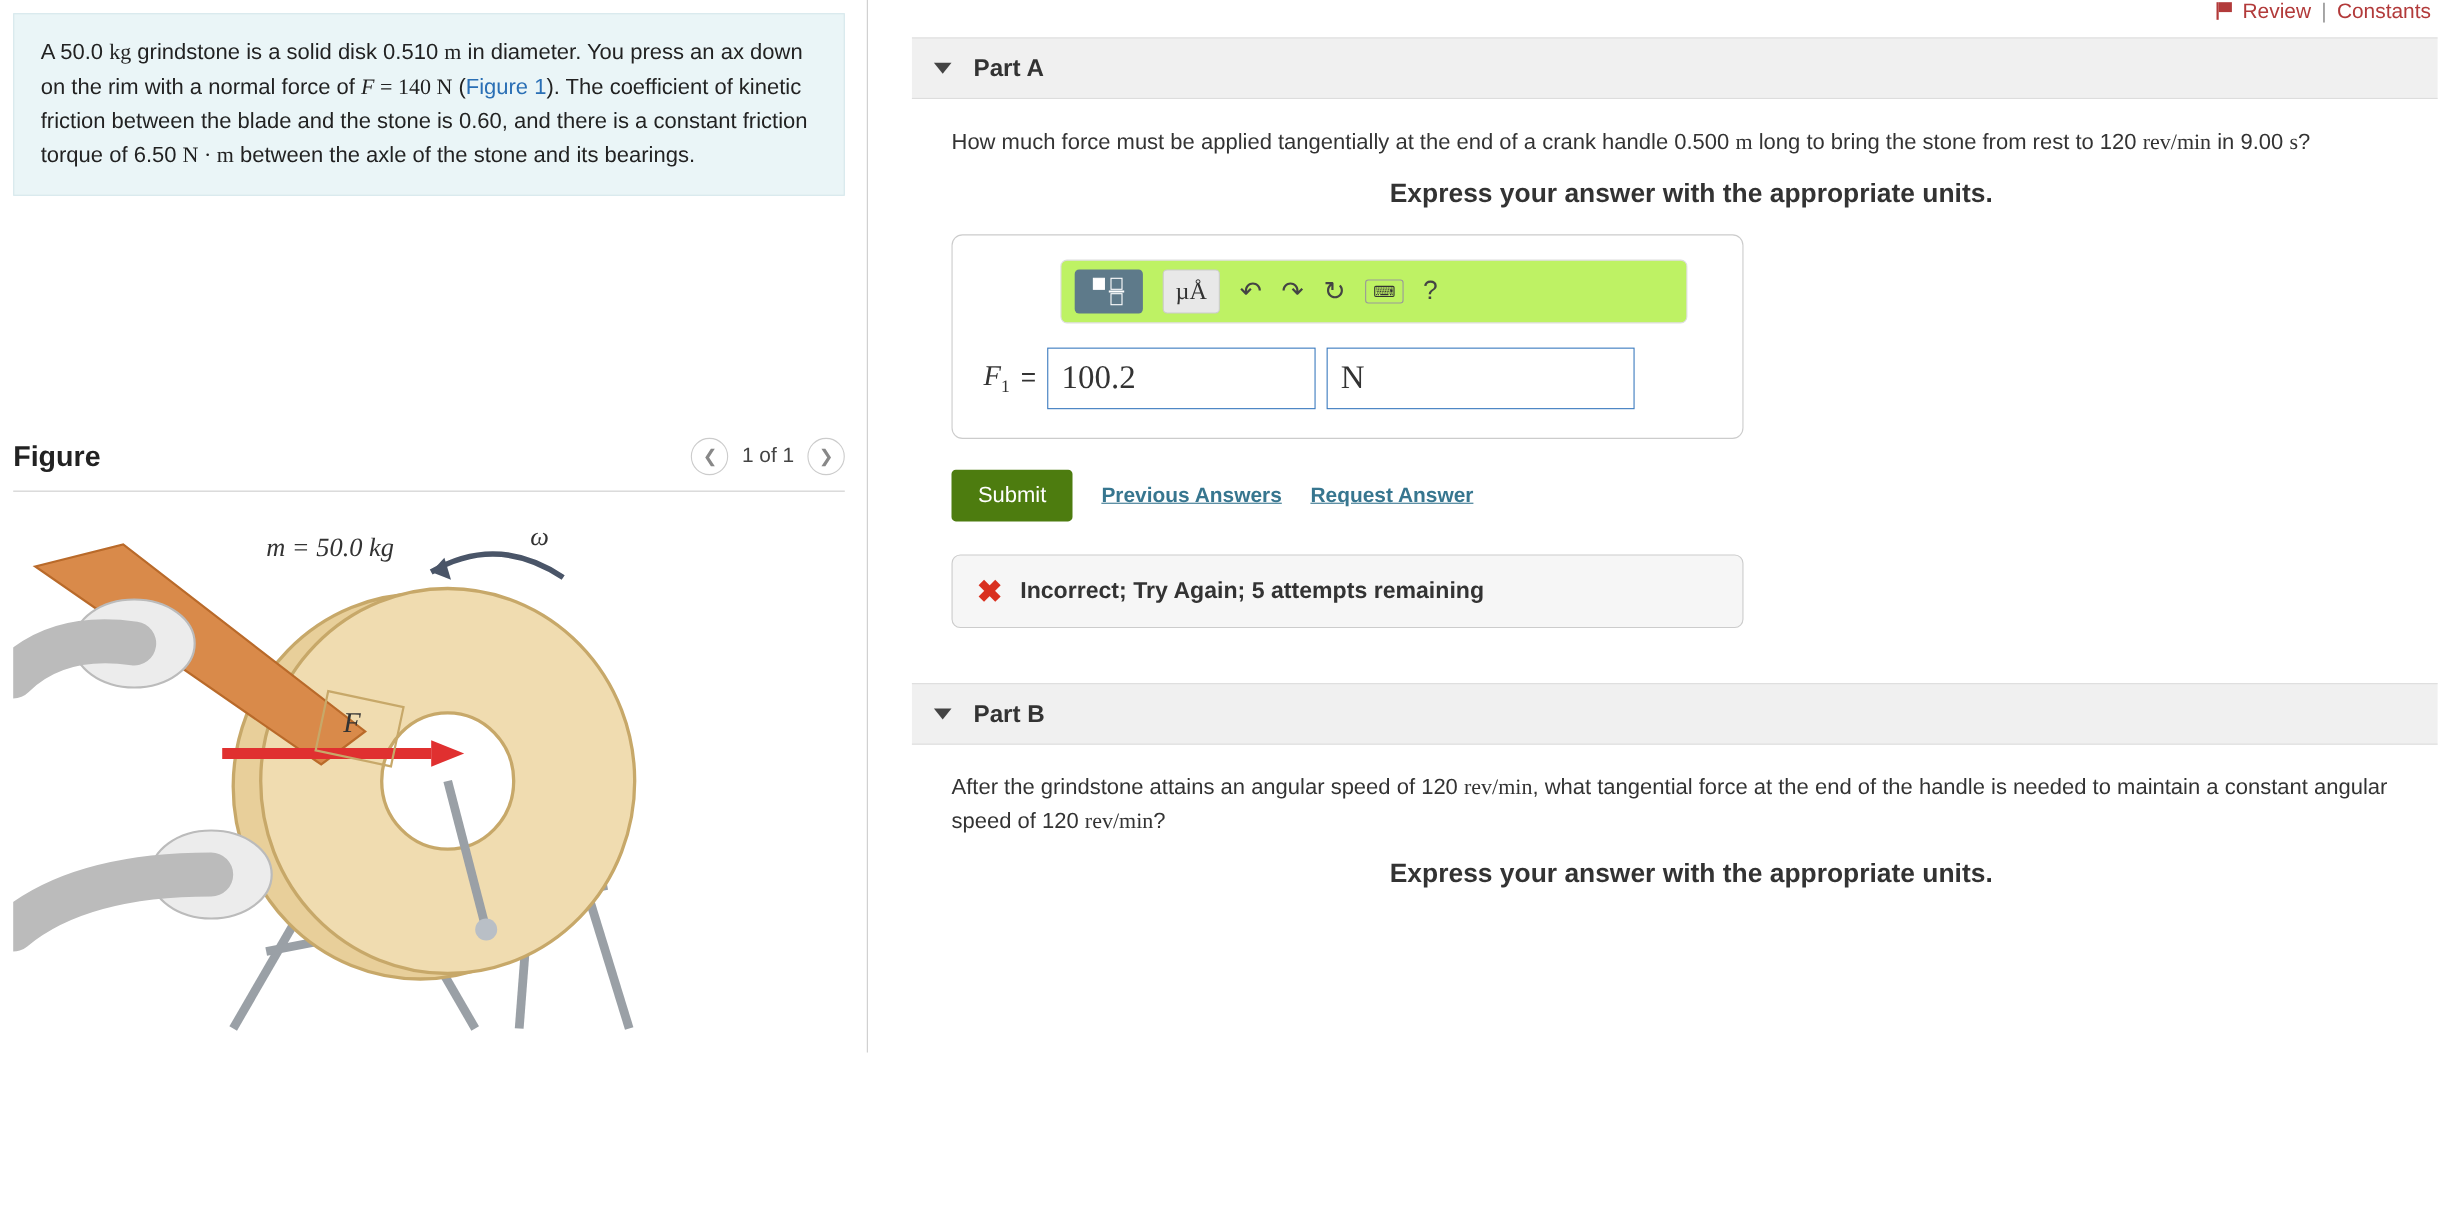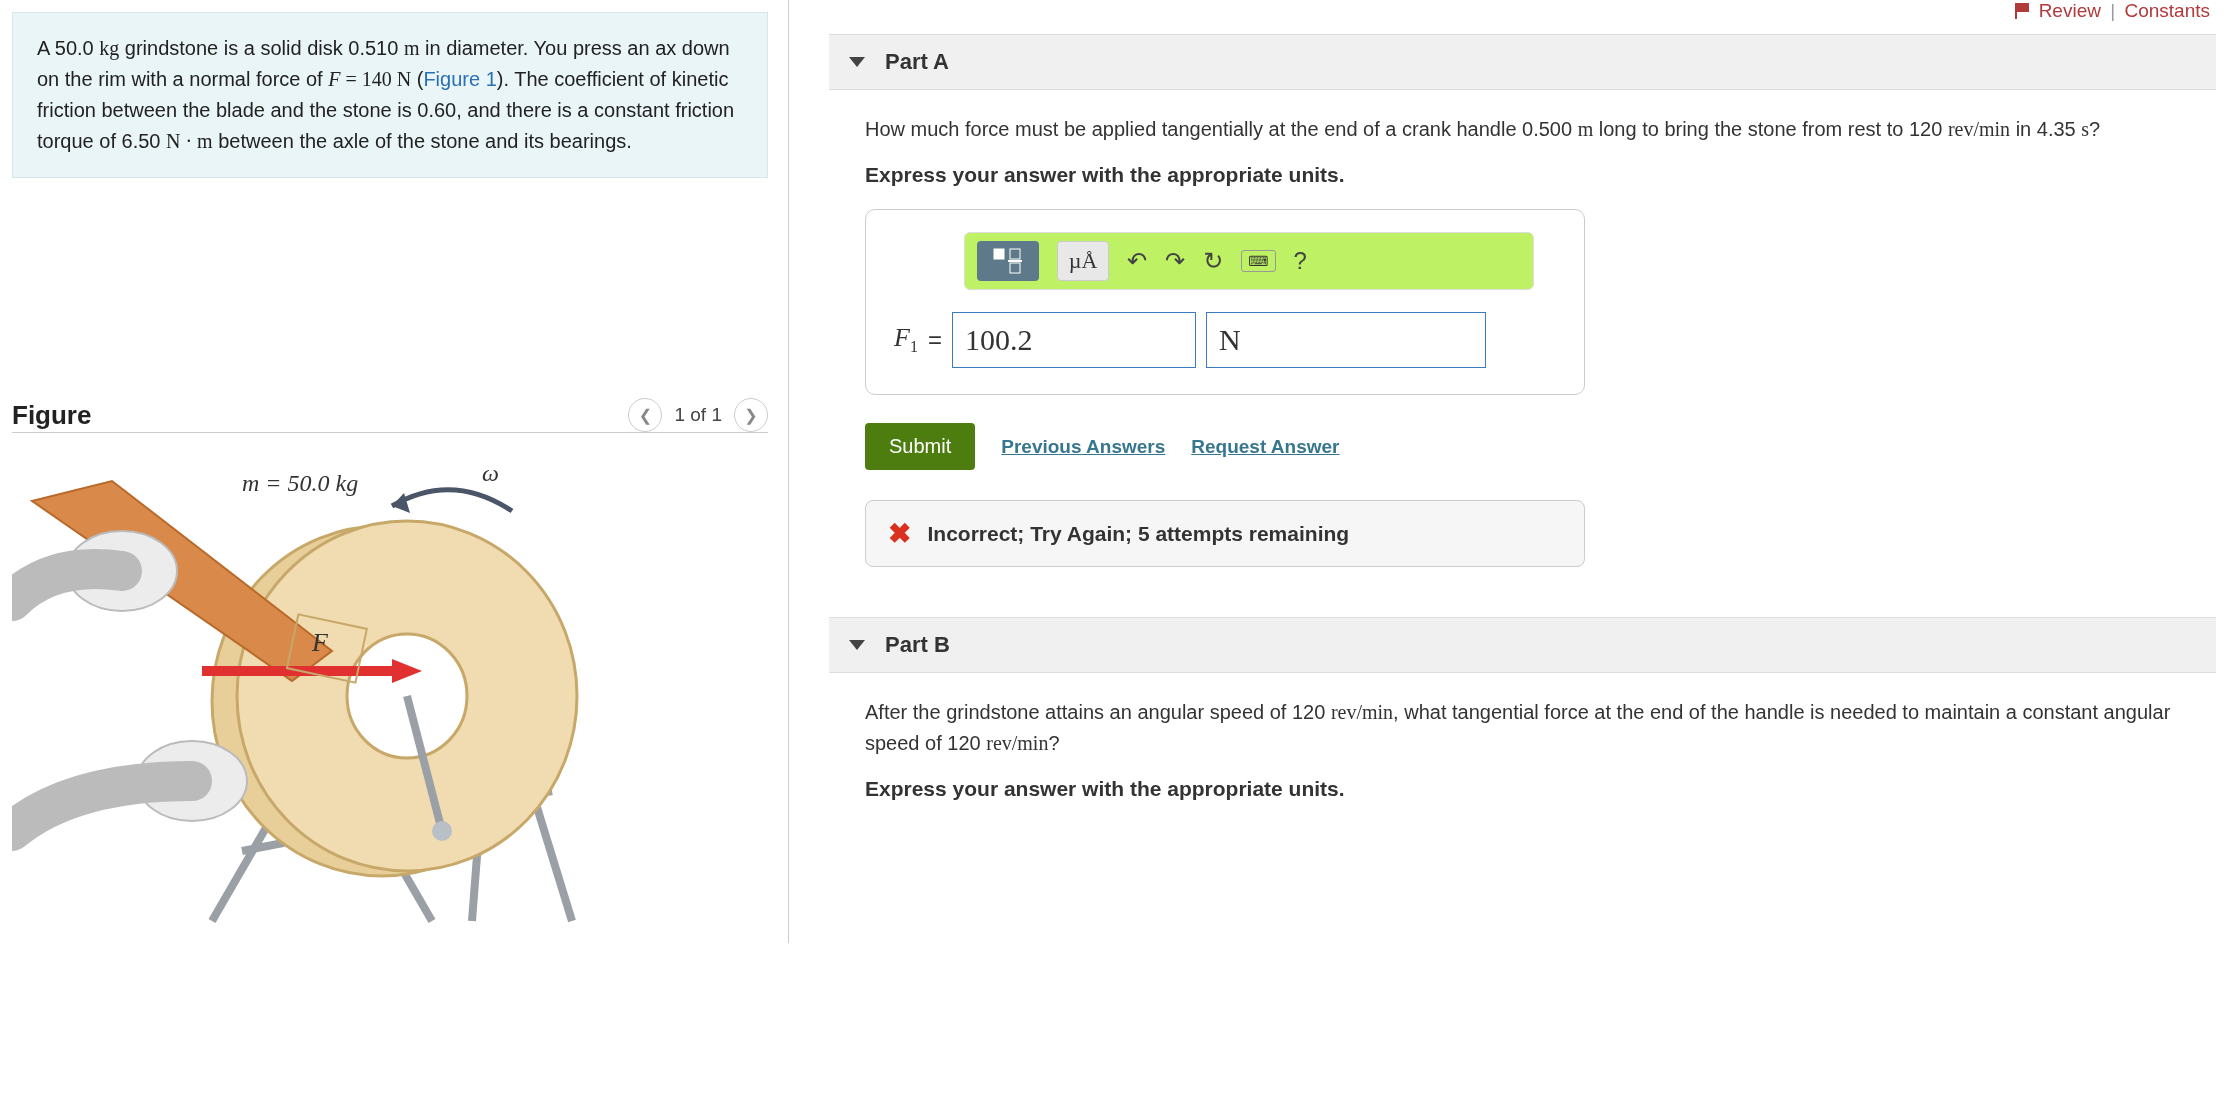--- a/index.html
+++ b/index.html
@@ -30,20 +30,21 @@
     color: #222;
   }
   .problem-box .math { font-family: "Times New Roman", serif; }
   .linkish { color: #2a6fb5; }
   .figure-section { margin-top: 220px; }
   .figure-header {
     display: flex;
     align-items: center;
     justify-content: space-between;
     border-bottom: 1px solid #ccc;
+    padding-bottom: 14px;
     margin-bottom: 18px;
   }
   .figure-title { font-size: 26px; font-weight: bold; color: #222; }
   .figure-nav { display: flex; align-items: center; gap: 12px; font-size: 19px; color: #444; }
   .nav-btn {
     width: 34px; height: 34px; border: 1px solid #ccc; border-radius: 50%;
     display: flex; align-items: center; justify-content: center;
     color: #888; font-size: 16px; background: #fff;
   }
   .figure-image {
@@ -72,21 +73,21 @@
   .caret-down {
     width: 0; height: 0;
     border-left: 8px solid transparent;
     border-right: 8px solid transparent;
     border-top: 10px solid #444;
   }
   .part-title { font-size: 22px; font-weight: bold; }
   .part-body { padding: 0 6px 0 36px; }
   .question-text { font-size: 20px; line-height: 1.55; margin-bottom: 18px; }
   .question-text .math { font-family: "Times New Roman", serif; }
-  .instruction { font-weight: bold; font-size: 21px; margin-bottom: 22px; }
+  .instruction { font-weight: bold; font-size: 24px; margin-bottom: 22px; text-align: center; }
   .answer-box {
     border: 1px solid #ccc;
     border-radius: 10px;
     padding: 22px 28px 26px;
     width: 720px;
     margin-bottom: 28px;
   }
   .toolbar {
     background: #bef264;
     border: 1px solid #ddd;
@@ -218,21 +219,21 @@
     <span class="sep">|</span>
     <a style="color:#b23a3a">Constants</a>
   </div>
 
   <div class="part-header">
     <div class="caret-down"></div>
     <div class="part-title">Part A</div>
   </div>
   <div class="part-body">
     <div class="question-text">
-      <span>How much force must be applied tangentially at the end of a crank handle 0.500 </span><span class="math">m</span><span> long to bring the stone from rest to 120 </span><span class="math">rev/min</span><span> in 4.35 </span><span class="math">s</span><span>?</span>
+      <span>How much force must be applied tangentially at the end of a crank handle 0.500 </span><span class="math">m</span><span> long to bring the stone from rest to 120 </span><span class="math">rev/min</span><span> in 9.00 </span><span class="math">s</span><span>?</span>
     </div>
     <div class="instruction">Express your answer with the appropriate units.</div>
 
     <div class="answer-box">
       <div class="toolbar">
         <div class="tb-chip">
           <svg width="32" height="28">
               <rect x="2" y="2" width="10" height="10" fill="#fff" stroke="#fff"></rect>
               <rect x="18" y="2" width="10" height="10" fill="none" stroke="#fff"></rect>
               <rect x="18" y="16" width="10" height="10" fill="none" stroke="#fff"></rect>

